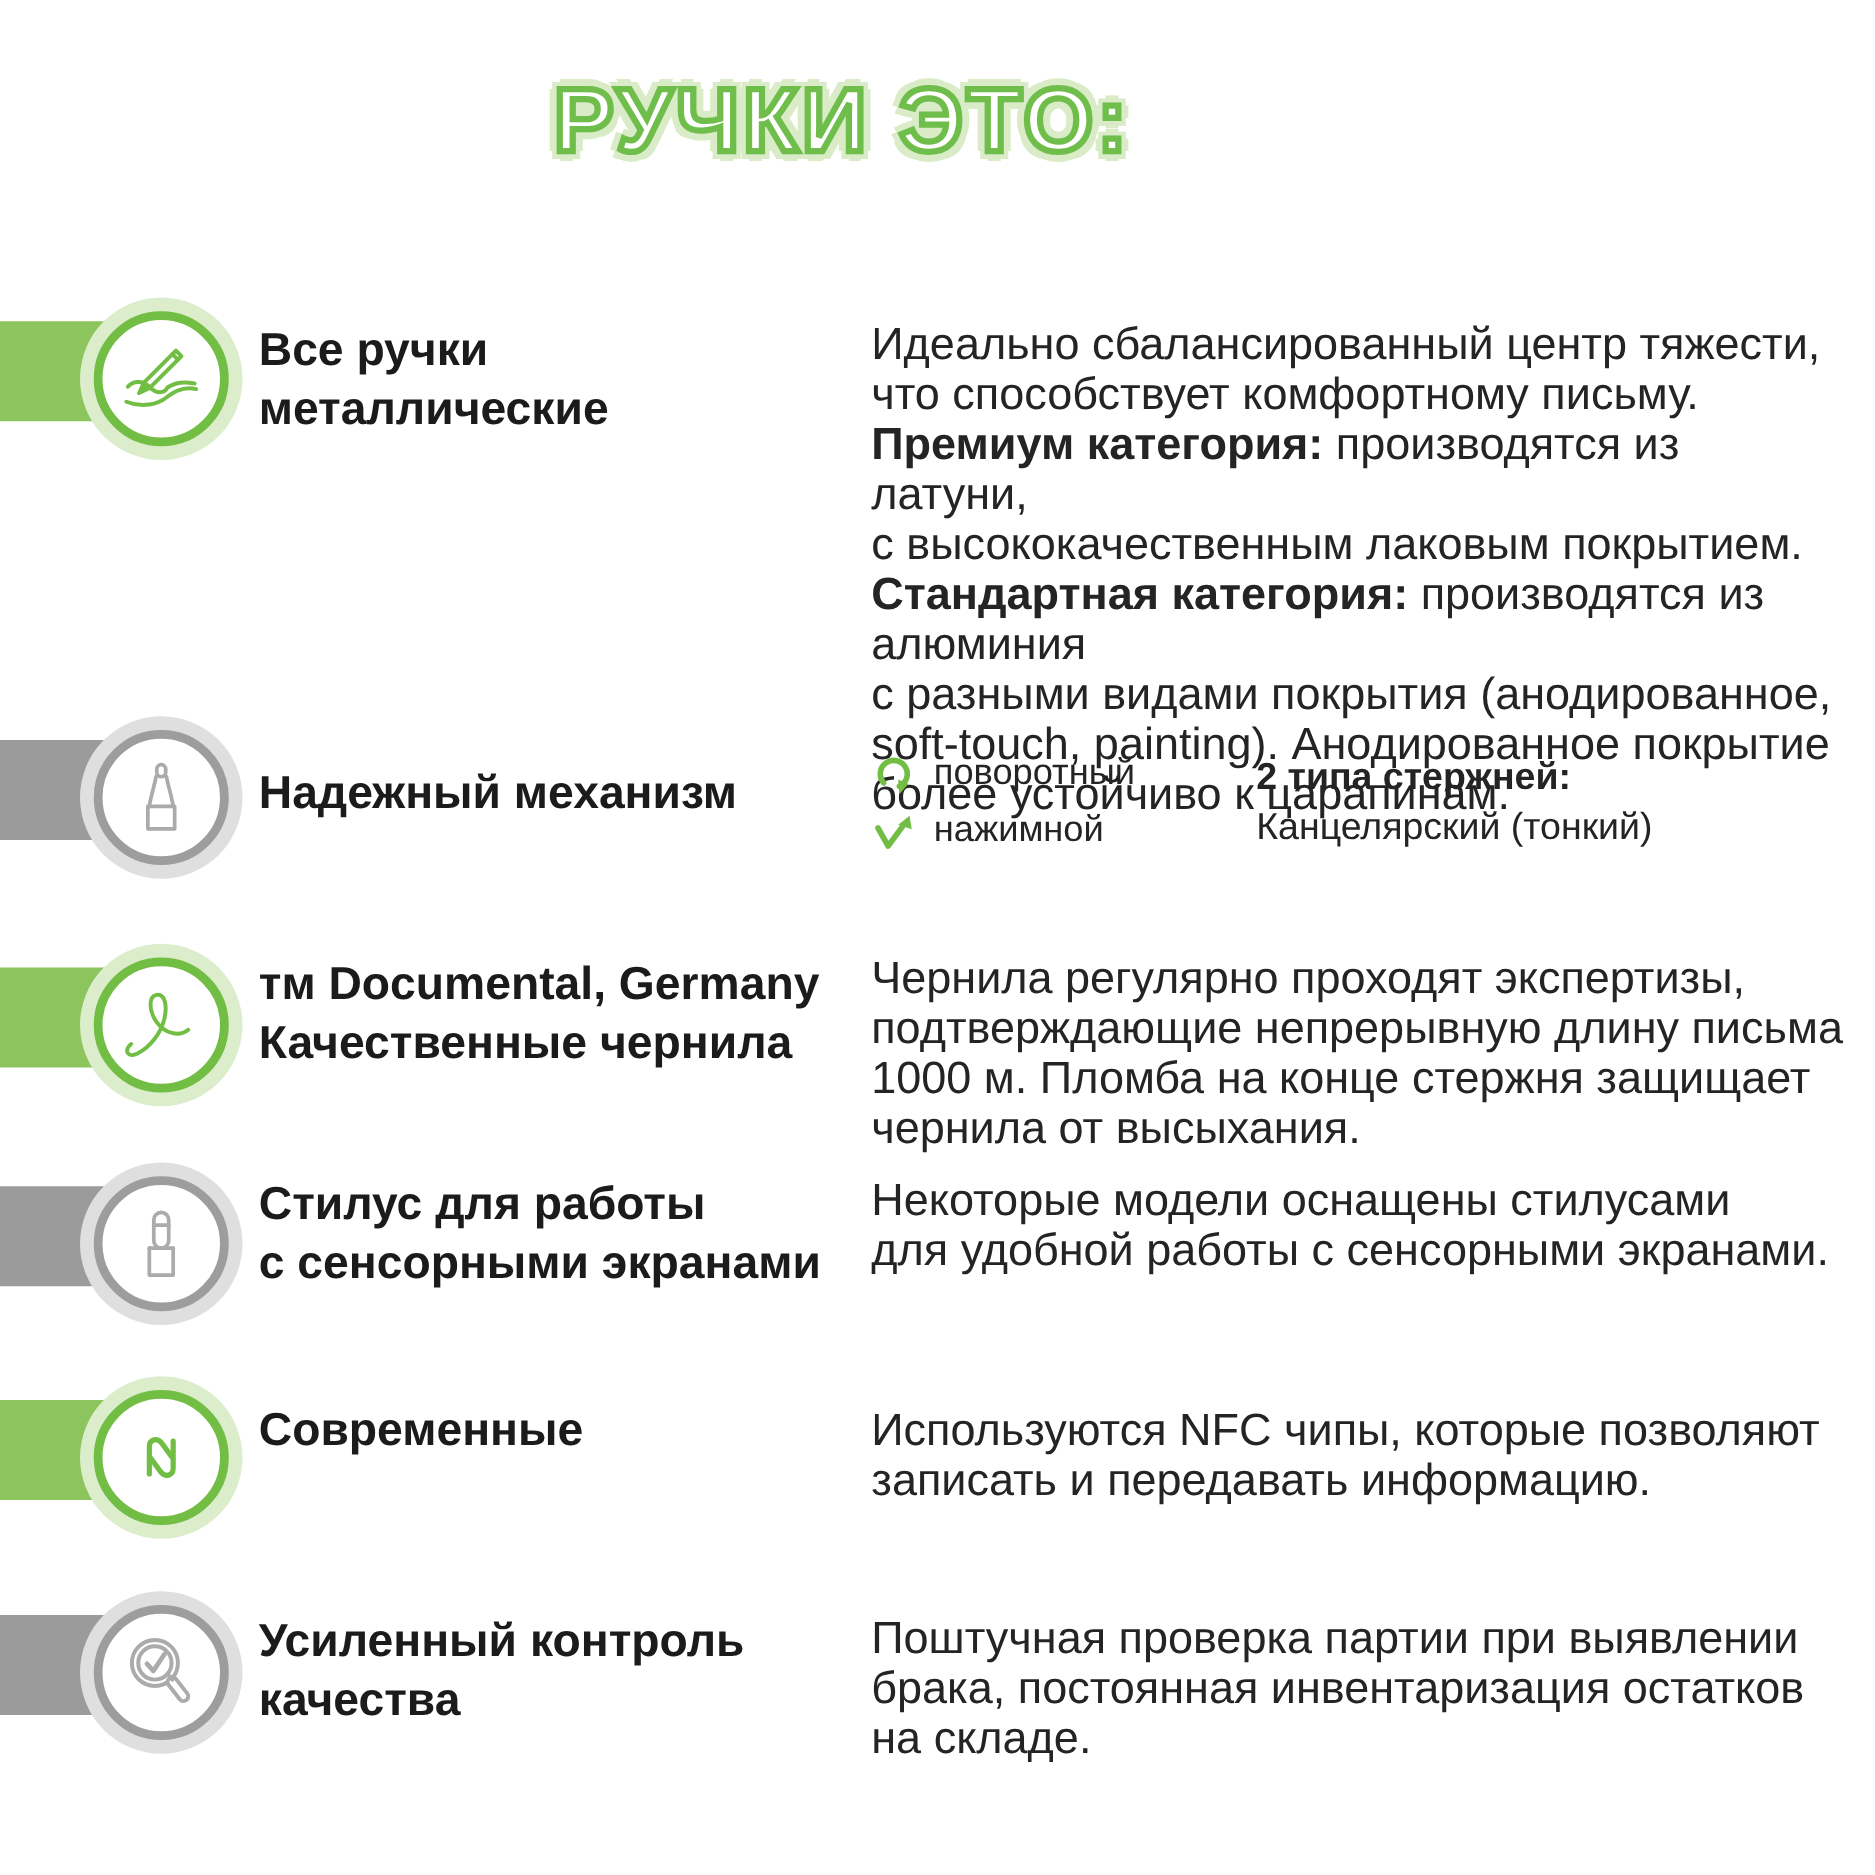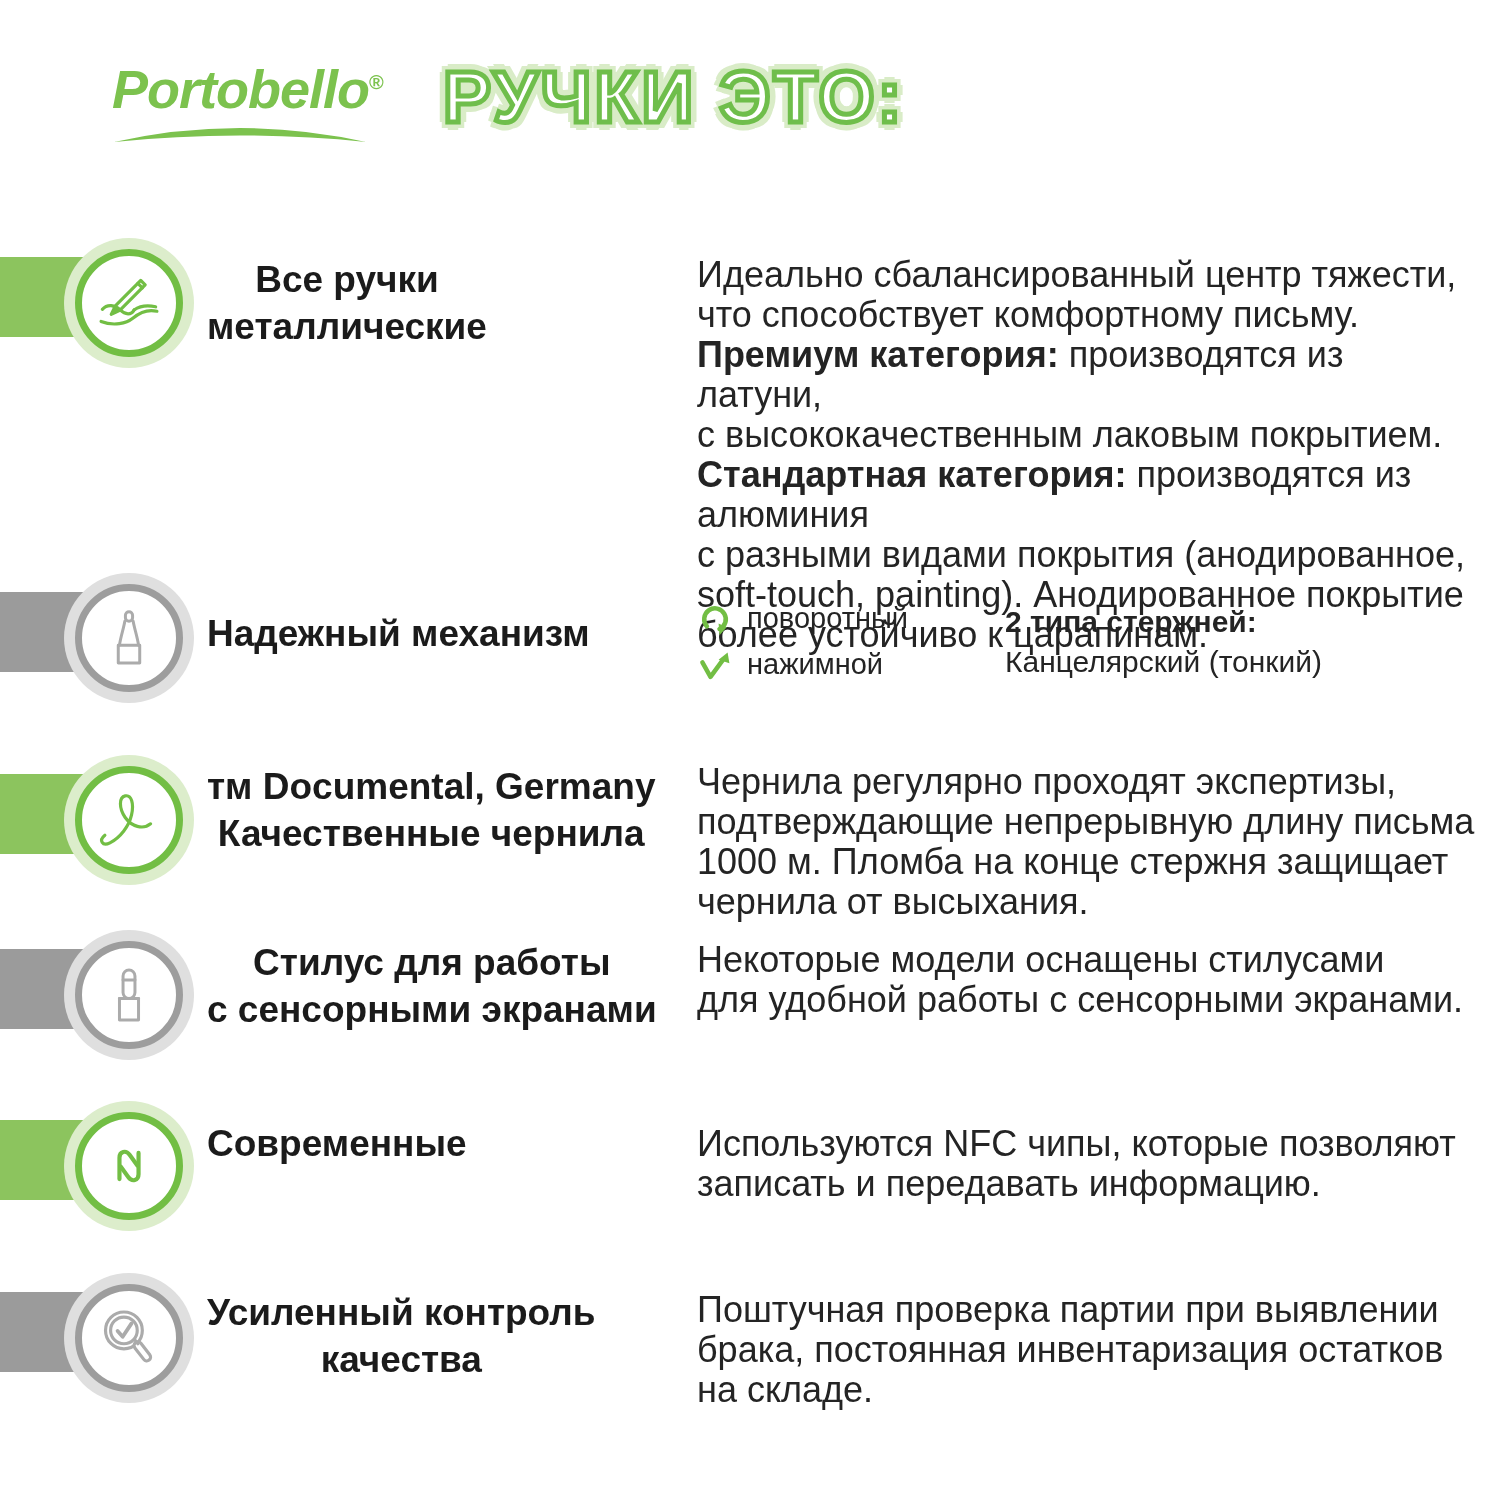--- a/index.html
+++ b/index.html
@@ -45,45 +45,39 @@
   }
   .row.green .ring{border:7px solid var(--accent-green,#72BE44);}
   .row.gray  .ring{border:7px solid var(--ring-gray,#9D9D9D);}
   .lineart{display:block;}
   .row.green .lineart{color:var(--icon-green,#72BE44);}
   .row.gray  .lineart{color:var(--icon-gray,#ABABAB);}
   .heading{
     position:absolute;left:207px;margin:0;
     font-size:37px;line-height:47px;font-weight:700;color:#1b1b1b;white-space:nowrap;
   }
-  .heading span{display:block;text-align:center;}
+  .heading span{display:block;}
   .body{
     position:absolute;left:697px;margin:0;
     font-size:36px;line-height:40px;color:#242424;white-space:pre-line;width:780px;
   }
   .b{font-weight:700;}
   
   .mech-col{position:absolute;left:697px;width:300px;}
   .mech-item{display:flex;height:46px;}
   .mech-item .mico{flex:0 0 36px;margin-right:14px;}
   .mech-label{font-size:29px;color:#242424;}
   .refill-col{position:absolute;left:1005px;font-size:30px;line-height:40px;color:#242424;}
   .refill-title{font-weight:700;}
 </style>
 </head>
 <body>
 
 <div class="page">
 
-  <div class="logo">
-    <div class="logo-text"><span>Portobello</span><span class="logo-reg">®</span></div>
-    <svg class="logo-swoosh" width="256" height="24" viewBox="0 0 256 24">
-      <path d="M2,20 Q128,-8 254,20 Q128,7 2,20 Z" fill="var(--logo-green,#7CC24E)"></path>
-    </svg>
-  </div>
   <h1 class="big-title">РУЧКИ ЭТО:</h1>
 
   <section class="row green" style="top:257px">
     <div class="bar"></div>
     <div class="halo"></div>
     <div class="ring">
       <svg class="lineart" width="66" height="66" viewBox="0 0 104 104" fill="none" stroke="currentColor" stroke-width="5" stroke-linecap="round" stroke-linejoin="round">
         <path d="M70.5,16.5 L77.5,23.5 L37.5,63.5 L24,70 L30.5,56.5 Z"></path>
         <path d="M66,21 L73,28"></path>
         <path d="M33,61 L28,66"></path>

